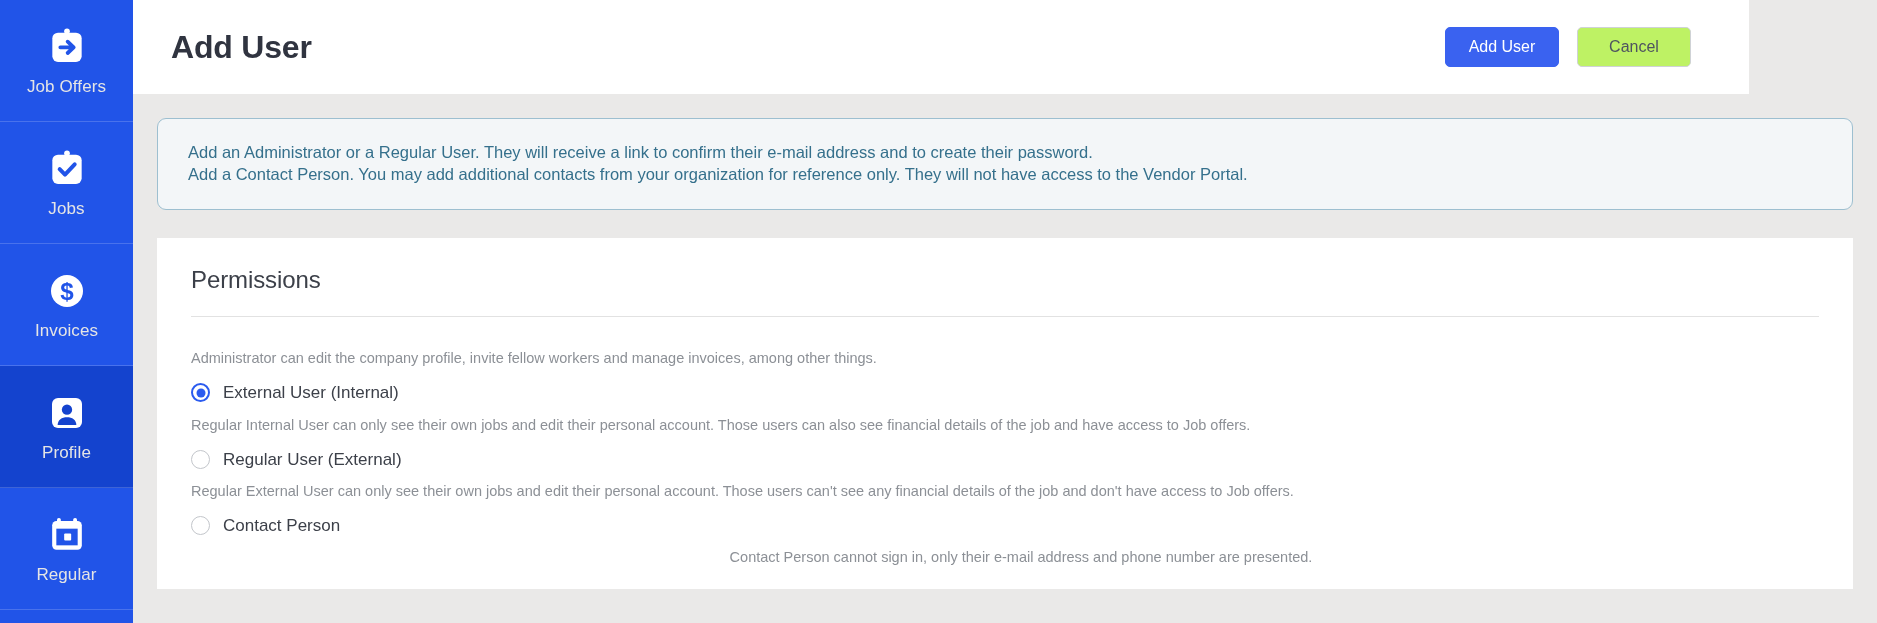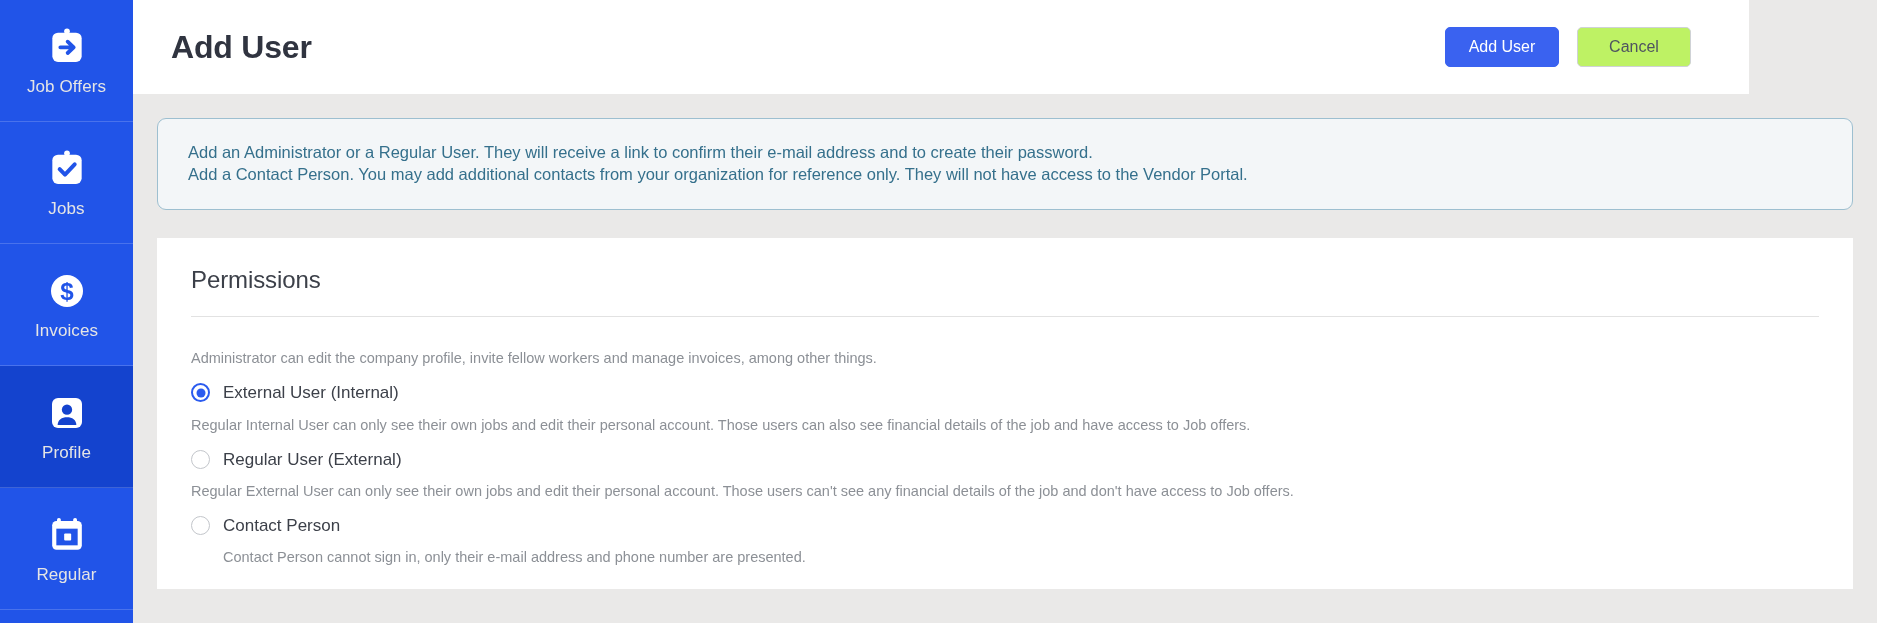--- a/index.html
+++ b/index.html
@@ -180,21 +180,21 @@
     color: #3C4049;
     line-height: 1;
     cursor: pointer;
   }
   .option-desc {
     font-size: 14.5px;
     color: #8C9096;
     line-height: 1.2;
     margin: 11px 0 12px 0;
   }
-  .option-desc.indent { margin-left: 32px; }
+  .option-desc.indent { margin-left: 32px; text-align: center; }
 </style>
 </head>
 <body>
 
 <div class="app">
 
   <nav class="sidebar">
 
     <div class="nav-item">
       <span class="nav-icon">

